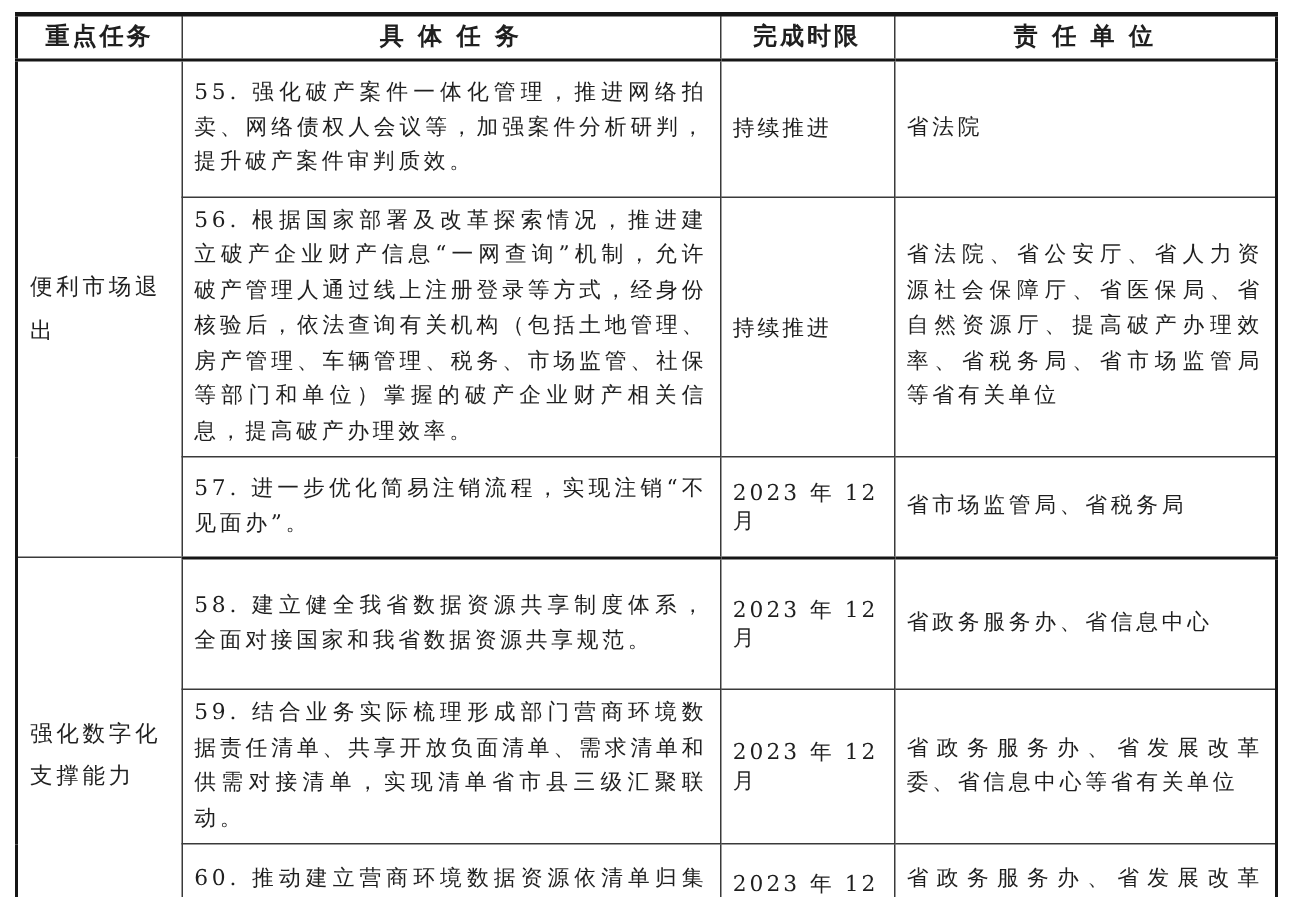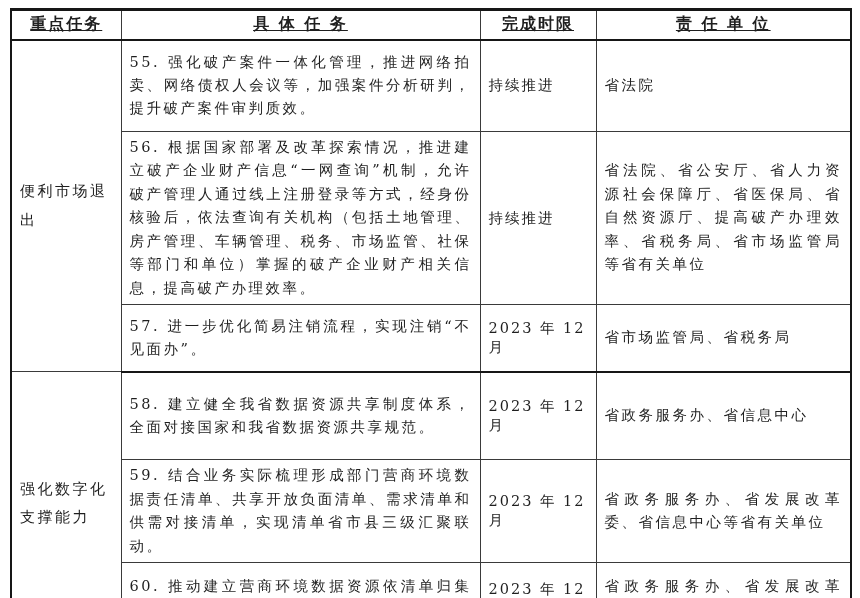--- a/index.html
+++ b/index.html
@@ -45,21 +45,20 @@
     box-sizing: border-box;
   }
   table.doc-table th {
     border-bottom: 2px solid #161616;
     font-size: 16px;
     font-weight: bold;
     letter-spacing: 2px;
     text-align: center;
     padding: 2px 4px;
     font-family: "DejaVu Sans", "Liberation Sans", sans-serif;
-    text-decoration: underline;
   }
   tr.group-end td {
     border-bottom: 2px solid #161616;
   }
   td.cat-cell {
     text-align: left;
     font-size: 15px;
     letter-spacing: 2.5px;
     line-height: 1.9;
     padding: 4px 6px;

